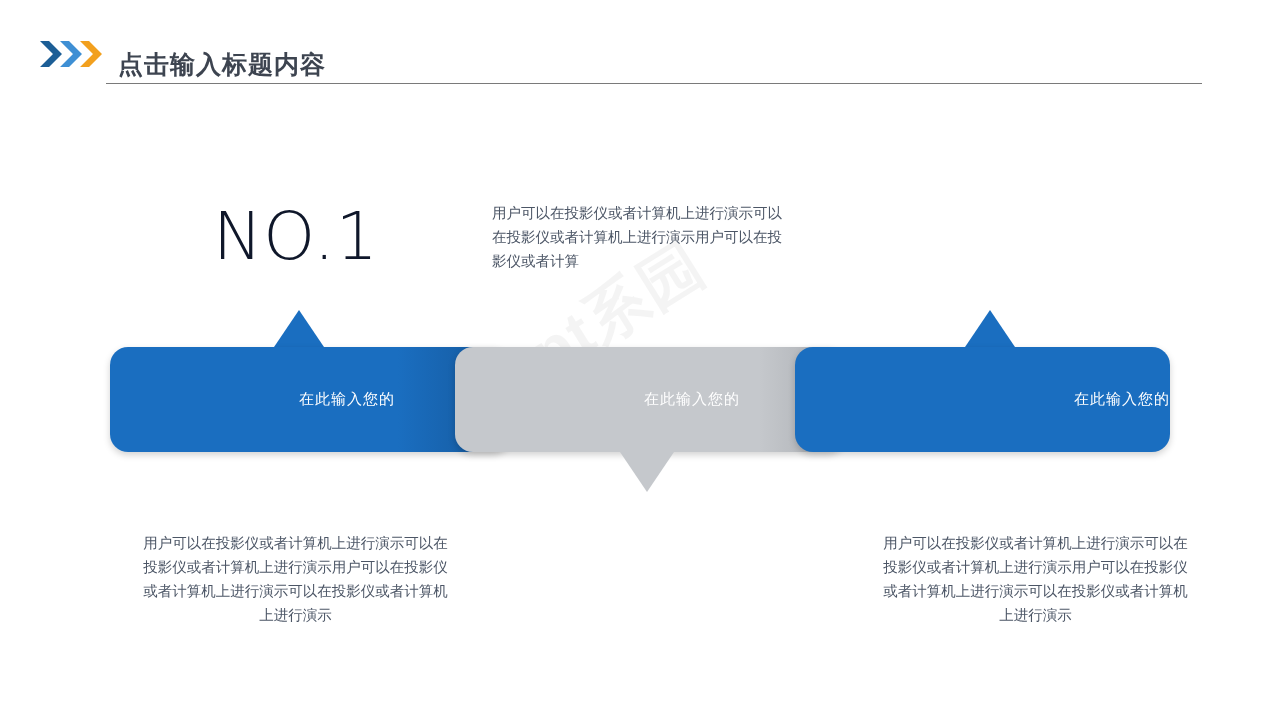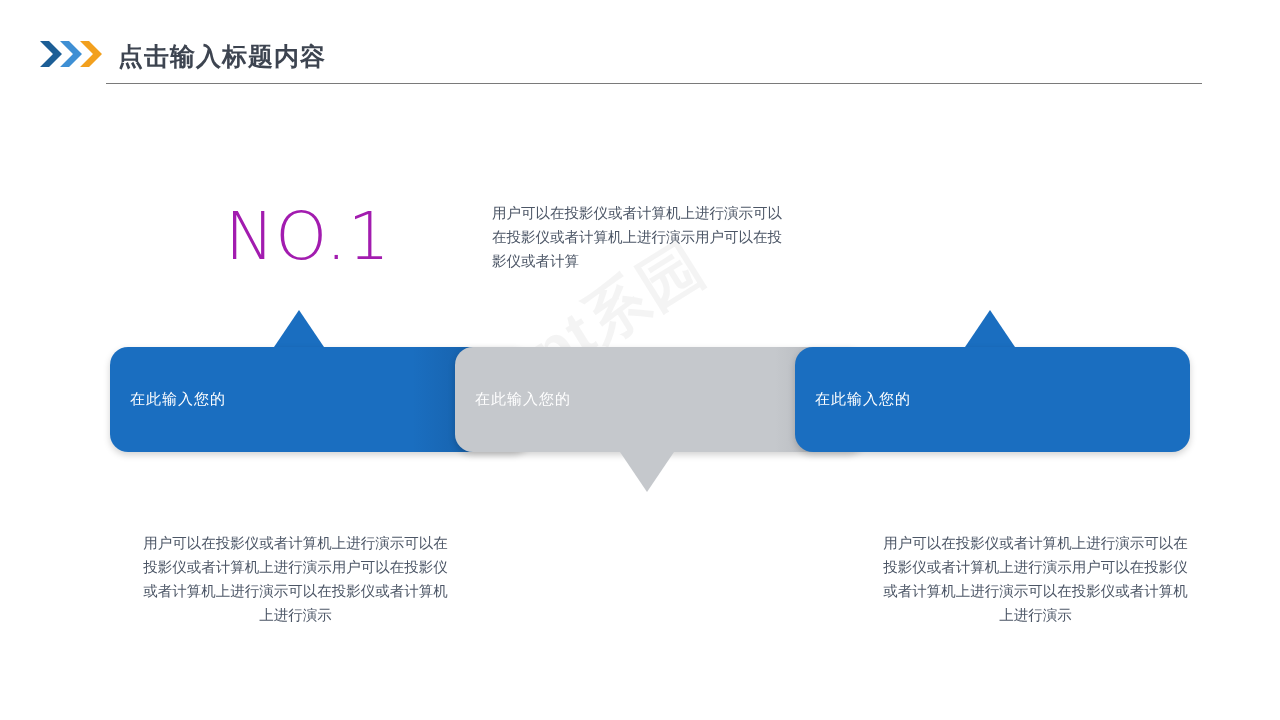--- a/index.html
+++ b/index.html
@@ -25,21 +25,21 @@
   #chevron-group {
     position: absolute;
     left: 40px;
     top: 39px;
     width: 66px;
     height: 30px;
   }
   #page-title {
     position: absolute;
     left: 118px;
-    top: 40px;
+    top: 48px;
     font-size: 25px;
     font-weight: bold;
     color: #3d4450;
     letter-spacing: 1px;
     white-space: nowrap;
   }
   #header-rule {
     position: absolute;
     left: 106px;
     top: 83px;
@@ -74,22 +74,21 @@
     height: 720px;
   }
 
   .bar {
     position: absolute;
     height: 105px;
     border-radius: 18px;
     box-shadow: 0 3px 7px rgba(0,0,0,0.18);
     display: flex;
     align-items: center;
-    justify-content: flex-start;
-    padding-left: 20px;
+    justify-content: flex-end;
   }
   .bar-label {
     font-size: 15px;
     color: #ffffff;
     letter-spacing: 1px;
     position: relative;
     z-index: 3;
   }
 
   #bar-1 {
@@ -156,24 +155,23 @@
     border-top: 40px solid #c5c8cc;
     z-index: 2;
   }
 
   
   .no-heading {
     position: absolute;
     font-family: "DejaVu Sans", "Liberation Sans", sans-serif;
     font-weight: 300;
     font-size: 66px;
-    color: #a21caf;
+    color: #0f172a;
     letter-spacing: 1px;
     white-space: nowrap;
-    margin-left: 12px;
   }
   #no-1 { left: 213px; top: 198px; }
   #no-3 { left: 900px; top: 198px; }
   #no-2 { left: 562px; top: 527px; }
 
   
   .para {
     position: absolute;
     font-size: 14.5px;
     line-height: 1.65;

